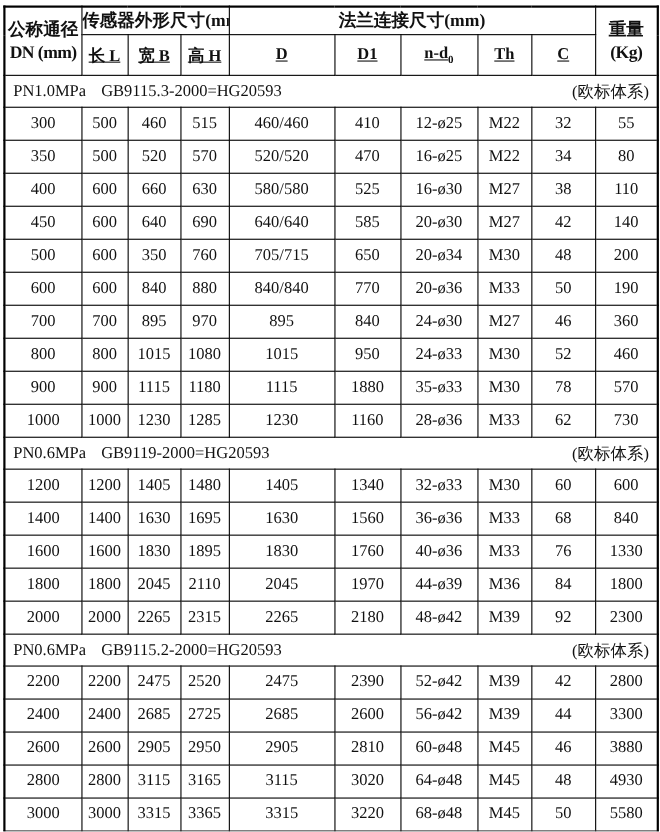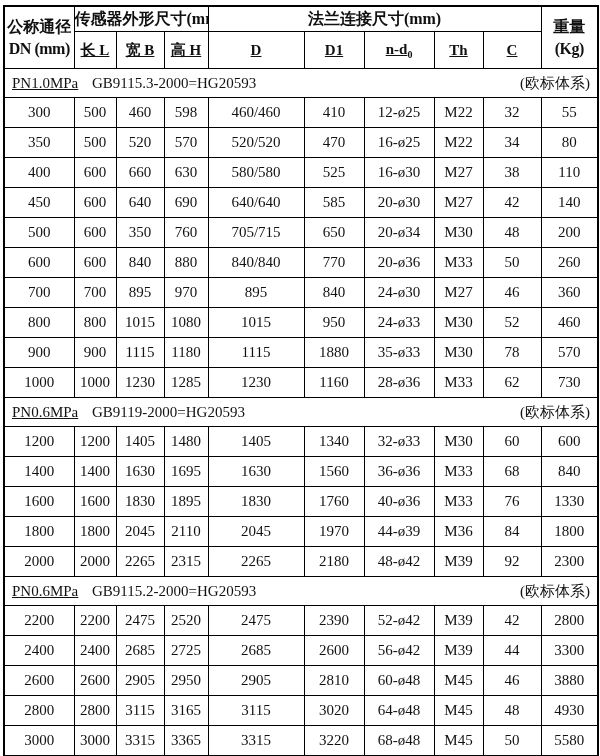--- a/index.html
+++ b/index.html
@@ -40,21 +40,21 @@
   th.merged .line1 { display: block; margin-bottom: 2px; }
   th.merged .line2 { display: block; font-size: 16px; letter-spacing: -0.5px; }
   td.data-cell { height: 29px; }
   tr.section-row td { height: 28px; }
   tr.section-row .sec-wrap {
     display: flex;
     align-items: center;
     width: 100%;
   }
   tr.section-row span { font-size: 15px; }
-  .sec-pressure { padding-left: 7px; flex: 0 0 80px; text-align: left; text-decoration: underline; }
+  .sec-pressure { padding-left: 7px; flex: 0 0 80px; text-align: left; }
   .sec-standard { text-align: left; }
   .sec-system { margin-left: auto; padding-right: 7px; }
   sub { font-size: 10px; }
 </style>
 </head>
 <body>
 
 <div class="page">
   <table class="spec">
     <colgroup>
@@ -100,21 +100,21 @@
               <span class="sec-pressure">PN1.0MPa</span>
               <span class="sec-standard">GB9115.3-2000=HG20593</span>
               <span class="sec-system">(欧标体系)</span>
             </div>
           </td>
         </tr>
         <tr>
           <td class="data-cell">300</td>
           <td class="data-cell">500</td>
           <td class="data-cell">460</td>
-          <td class="data-cell">598</td>
+          <td class="data-cell">515</td>
           <td class="data-cell">460/460</td>
           <td class="data-cell">410</td>
           <td class="data-cell">12-ø25</td>
           <td class="data-cell">M22</td>
           <td class="data-cell">32</td>
           <td class="data-cell">55</td>
         </tr>
         <tr>
           <td class="data-cell">350</td>
           <td class="data-cell">500</td>
@@ -166,21 +166,21 @@
         <tr>
           <td class="data-cell">600</td>
           <td class="data-cell">600</td>
           <td class="data-cell">840</td>
           <td class="data-cell">880</td>
           <td class="data-cell">840/840</td>
           <td class="data-cell">770</td>
           <td class="data-cell">20-ø36</td>
           <td class="data-cell">M33</td>
           <td class="data-cell">50</td>
-          <td class="data-cell">260</td>
+          <td class="data-cell">190</td>
         </tr>
         <tr>
           <td class="data-cell">700</td>
           <td class="data-cell">700</td>
           <td class="data-cell">895</td>
           <td class="data-cell">970</td>
           <td class="data-cell">895</td>
           <td class="data-cell">840</td>
           <td class="data-cell">24-ø30</td>
           <td class="data-cell">M27</td>

